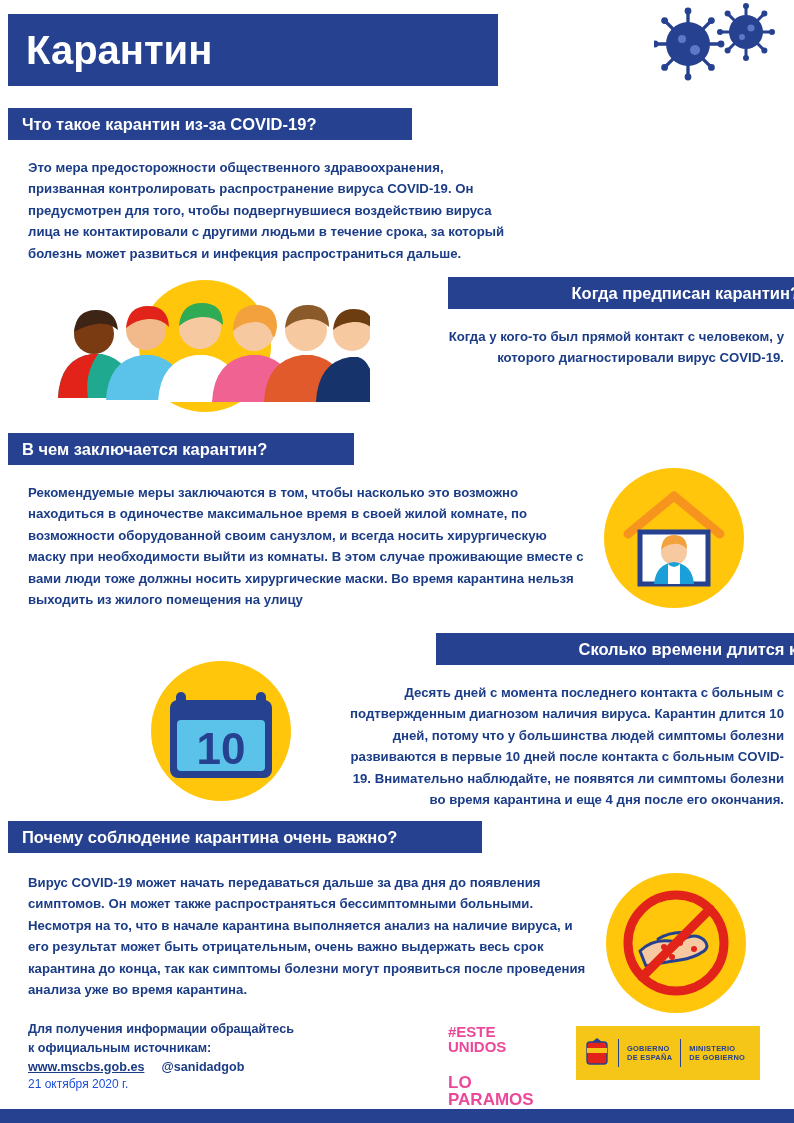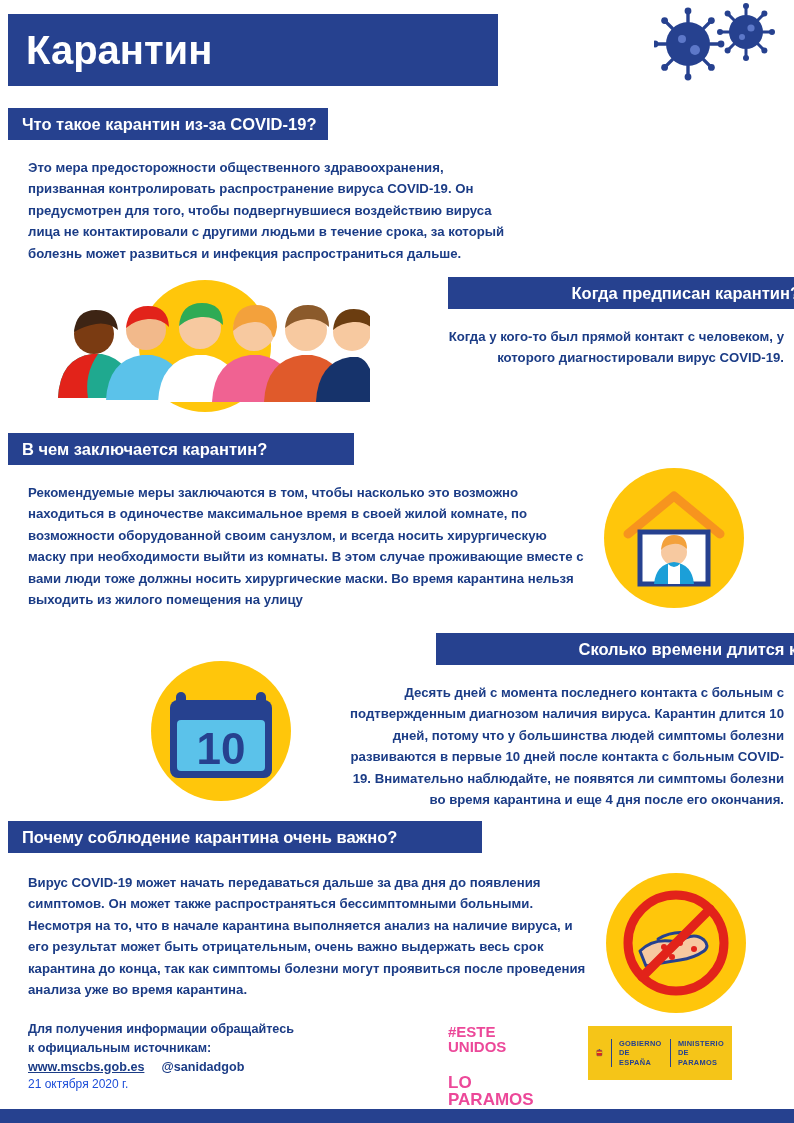--- a/index.html
+++ b/index.html
@@ -111,21 +111,21 @@
             <circle cx="-18.4" cy="18.4" r="3"></circle>
           <circle cx="-26" cy="0" r="3"></circle>
             <circle cx="-18.4" cy="-18.4" r="3"></circle>
           <circle cx="5" cy="-4" r="3.6" fill="#5d78c9"></circle>
           <circle cx="-4" cy="5" r="3" fill="#5d78c9"></circle>
         </g>
       </g>
     </svg>
   </div>
 
-  <div class="bar left" style="left:8px; top:108px; width:320px;">
+  <div class="bar left" style="left:8px; top:108px; width:404px;">
     <span>Что такое карантин из-за COVID-19?</span>
   </div>
   <div class="para" style="left:28px; top:157px; width:480px;">Это мера предосторожности общественного здравоохранения, призванная контролировать распространение вируса COVID-19. Он предусмотрен для того, чтобы подвергнувшиеся воздействию вируса лица не контактировали с другими людьми в течение срока, за который болезнь может развиться и инфекция распространиться дальше.</div>
 
   <div style="position:absolute; left:40px; top:280px;">
     <svg width="330" height="132" viewBox="0 0 330 132">
       <circle cx="165" cy="66" r="66" fill="#ffc60b"></circle>
 
       <g>
         <path d="M18 118 q2-40 34-44 l10 0 q30 6 32 44 z" fill="#1fa98f"></path>
@@ -237,32 +237,32 @@
   <div class="footer-date" style="left:28px; top:1077px;">21 октября 2020 г.</div>
 
   <div style="position:absolute; left:448px; top:1024px; width:120px;">
     <div class="slogan" style="position:static; font-size:15px;">#ESTE</div>
     <div class="slogan" style="position:static; font-size:15px;">UNIDOS</div>
     <div class="slogan" style="position:static; font-size:17px; margin-top:20px;">LO</div>
     <div class="slogan" style="position:static; font-size:17px;">PARAMOS</div>
     <div class="slogan" style="position:static; font-size:17px;">UNIDOS</div>
   </div>
 
-  <div class="gov-box" style="left:588px; top:1026px; width:144px; height:54px; padding:12px 8px;">
+  <div class="gov-box" style="left:576px; top:1026px; width:184px; height:54px; padding:12px 8px;">
     <svg width="26" height="34" viewBox="0 0 26 34">
       <rect x="3" y="6" width="20" height="22" rx="3" fill="#e2231a" stroke="#26418f" stroke-width="1.4"></rect>
       <rect x="3" y="12" width="20" height="5" fill="#f5c518"></rect>
       <path d="M13 2 l5 4 h-10z" fill="#26418f"></path>
     </svg>
     <div class="gov-div"></div>
     <div class="gov-text">
       <div>GOBIERNO</div>
       <div>DE ESPAÑA</div>
     </div>
     <div class="gov-div"></div>
     <div class="gov-text">
       <div>MINISTERIO</div>
-      <div>DE PARAMOS</div>
+      <div>DE GOBIERNO</div>
     </div>
   </div>
 
   <div class="bottom-strip"></div>
 </div>
 
 </body></html>

